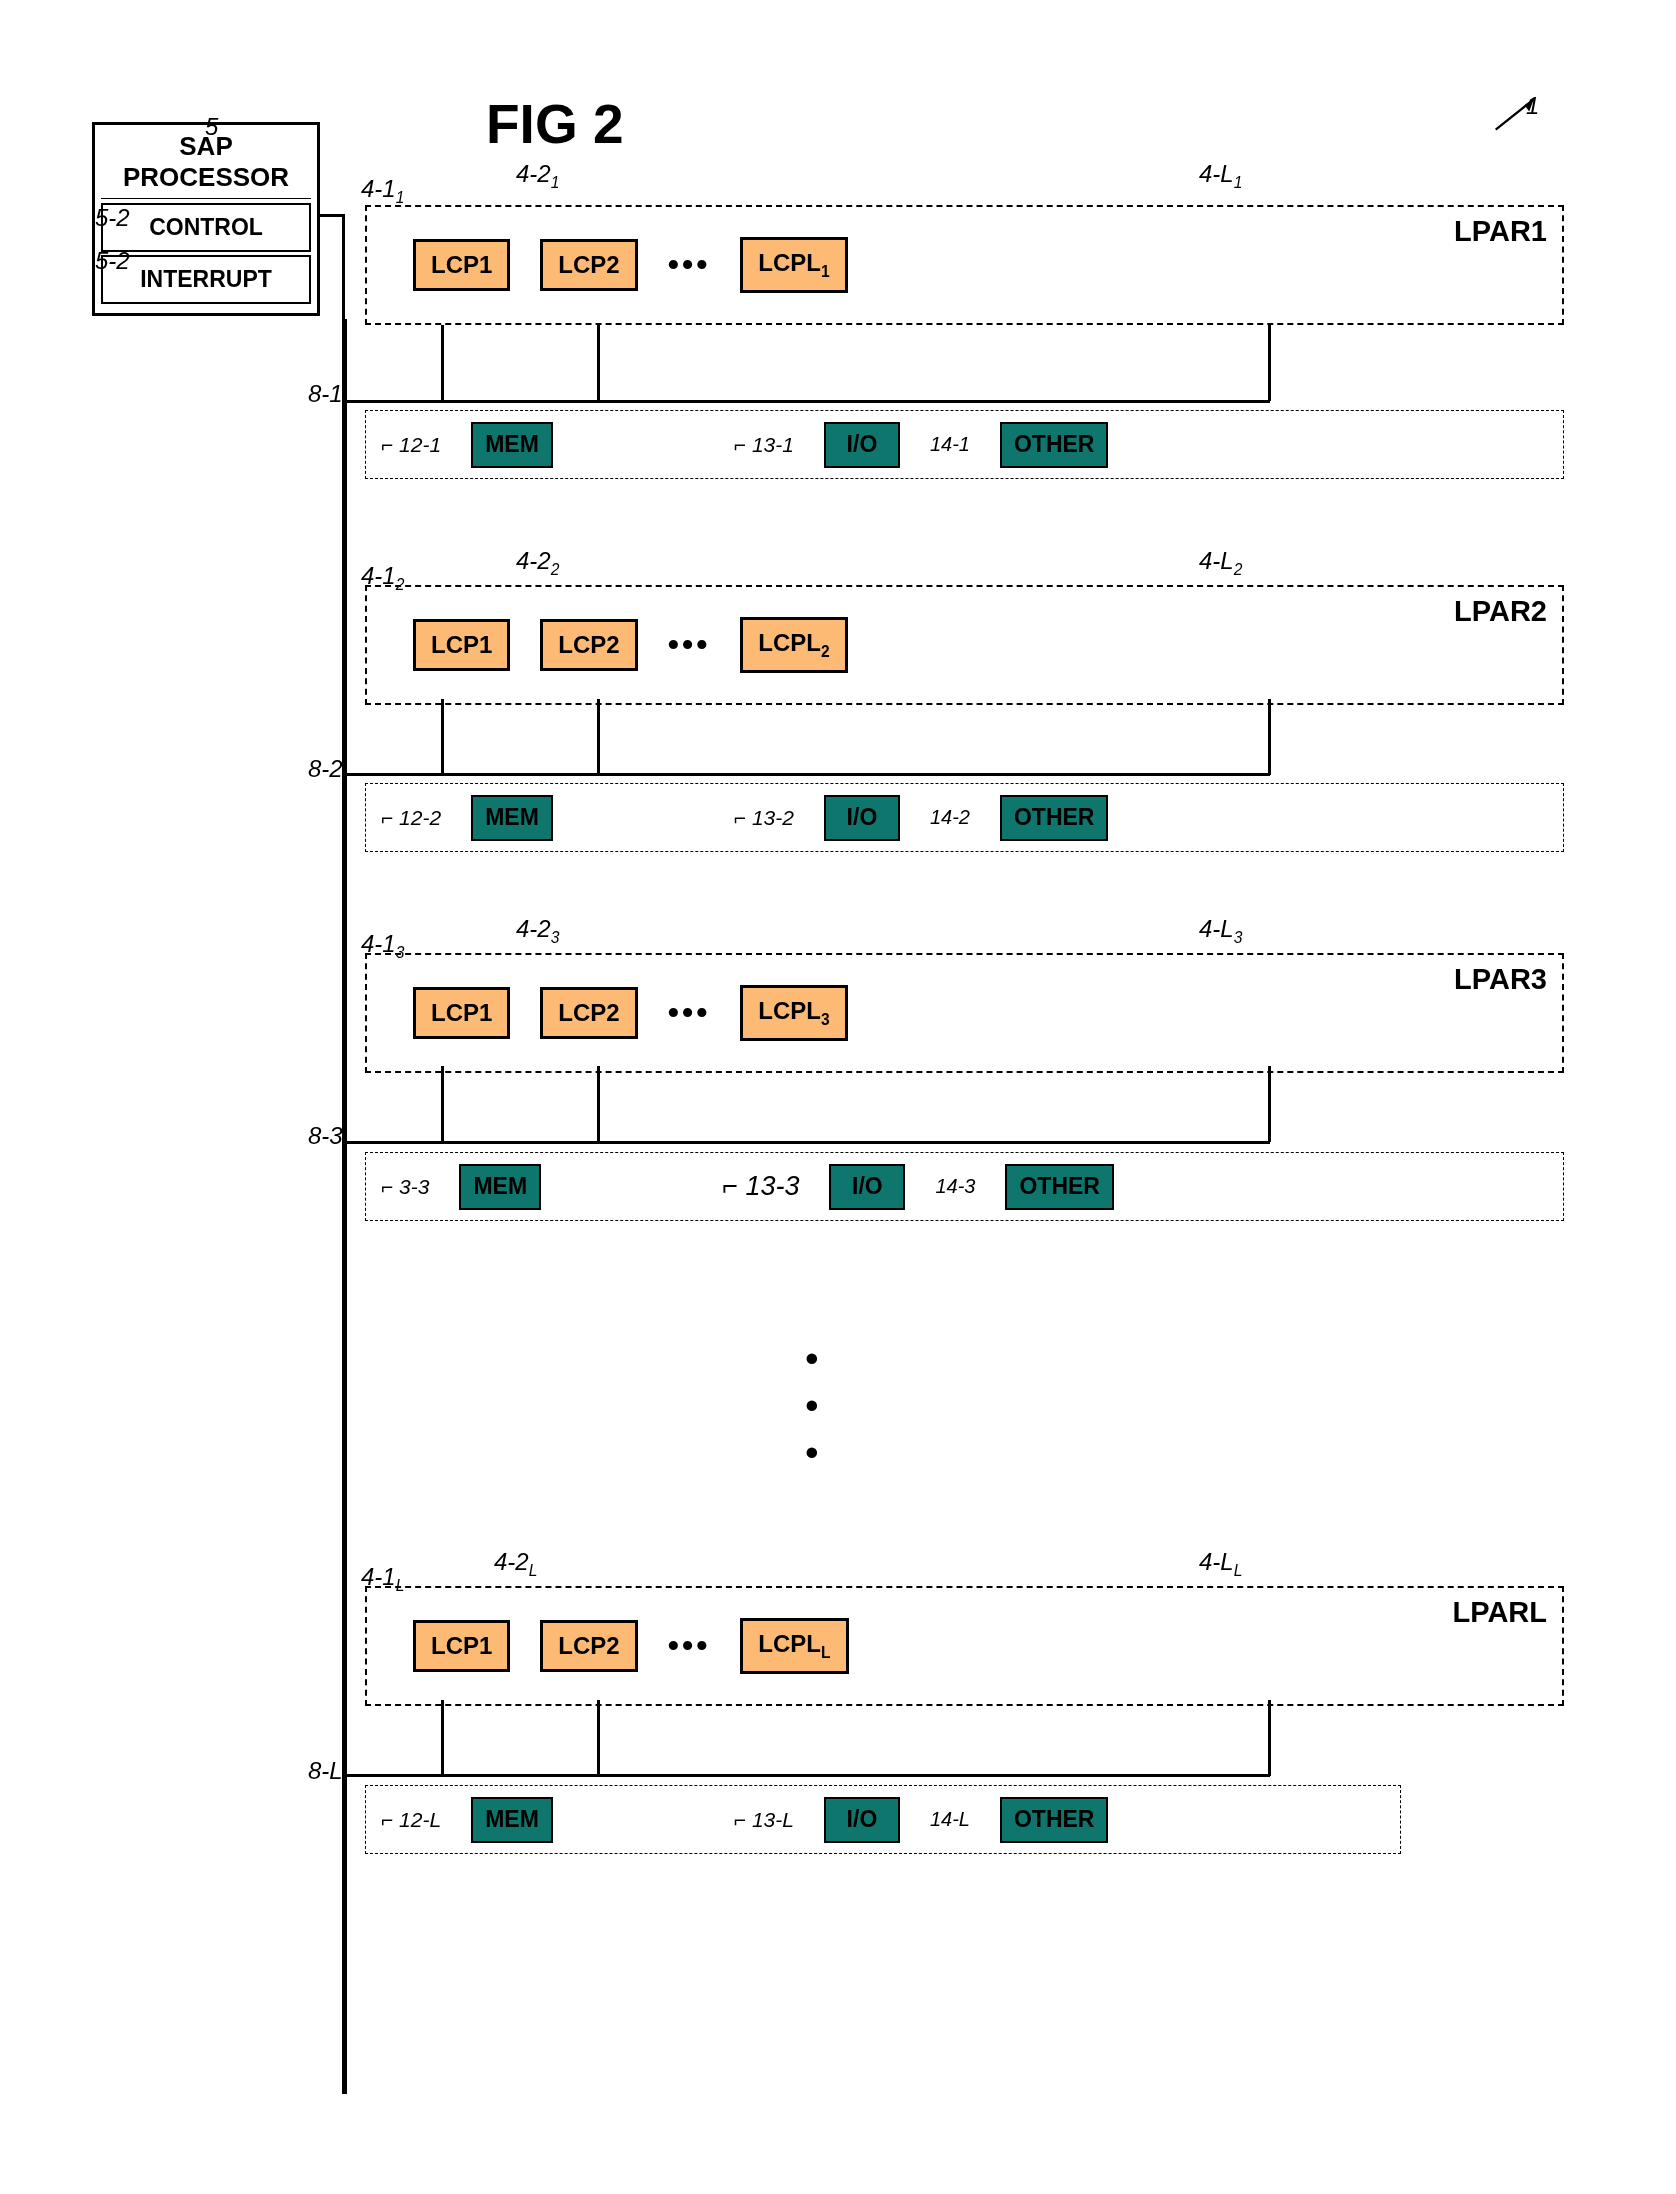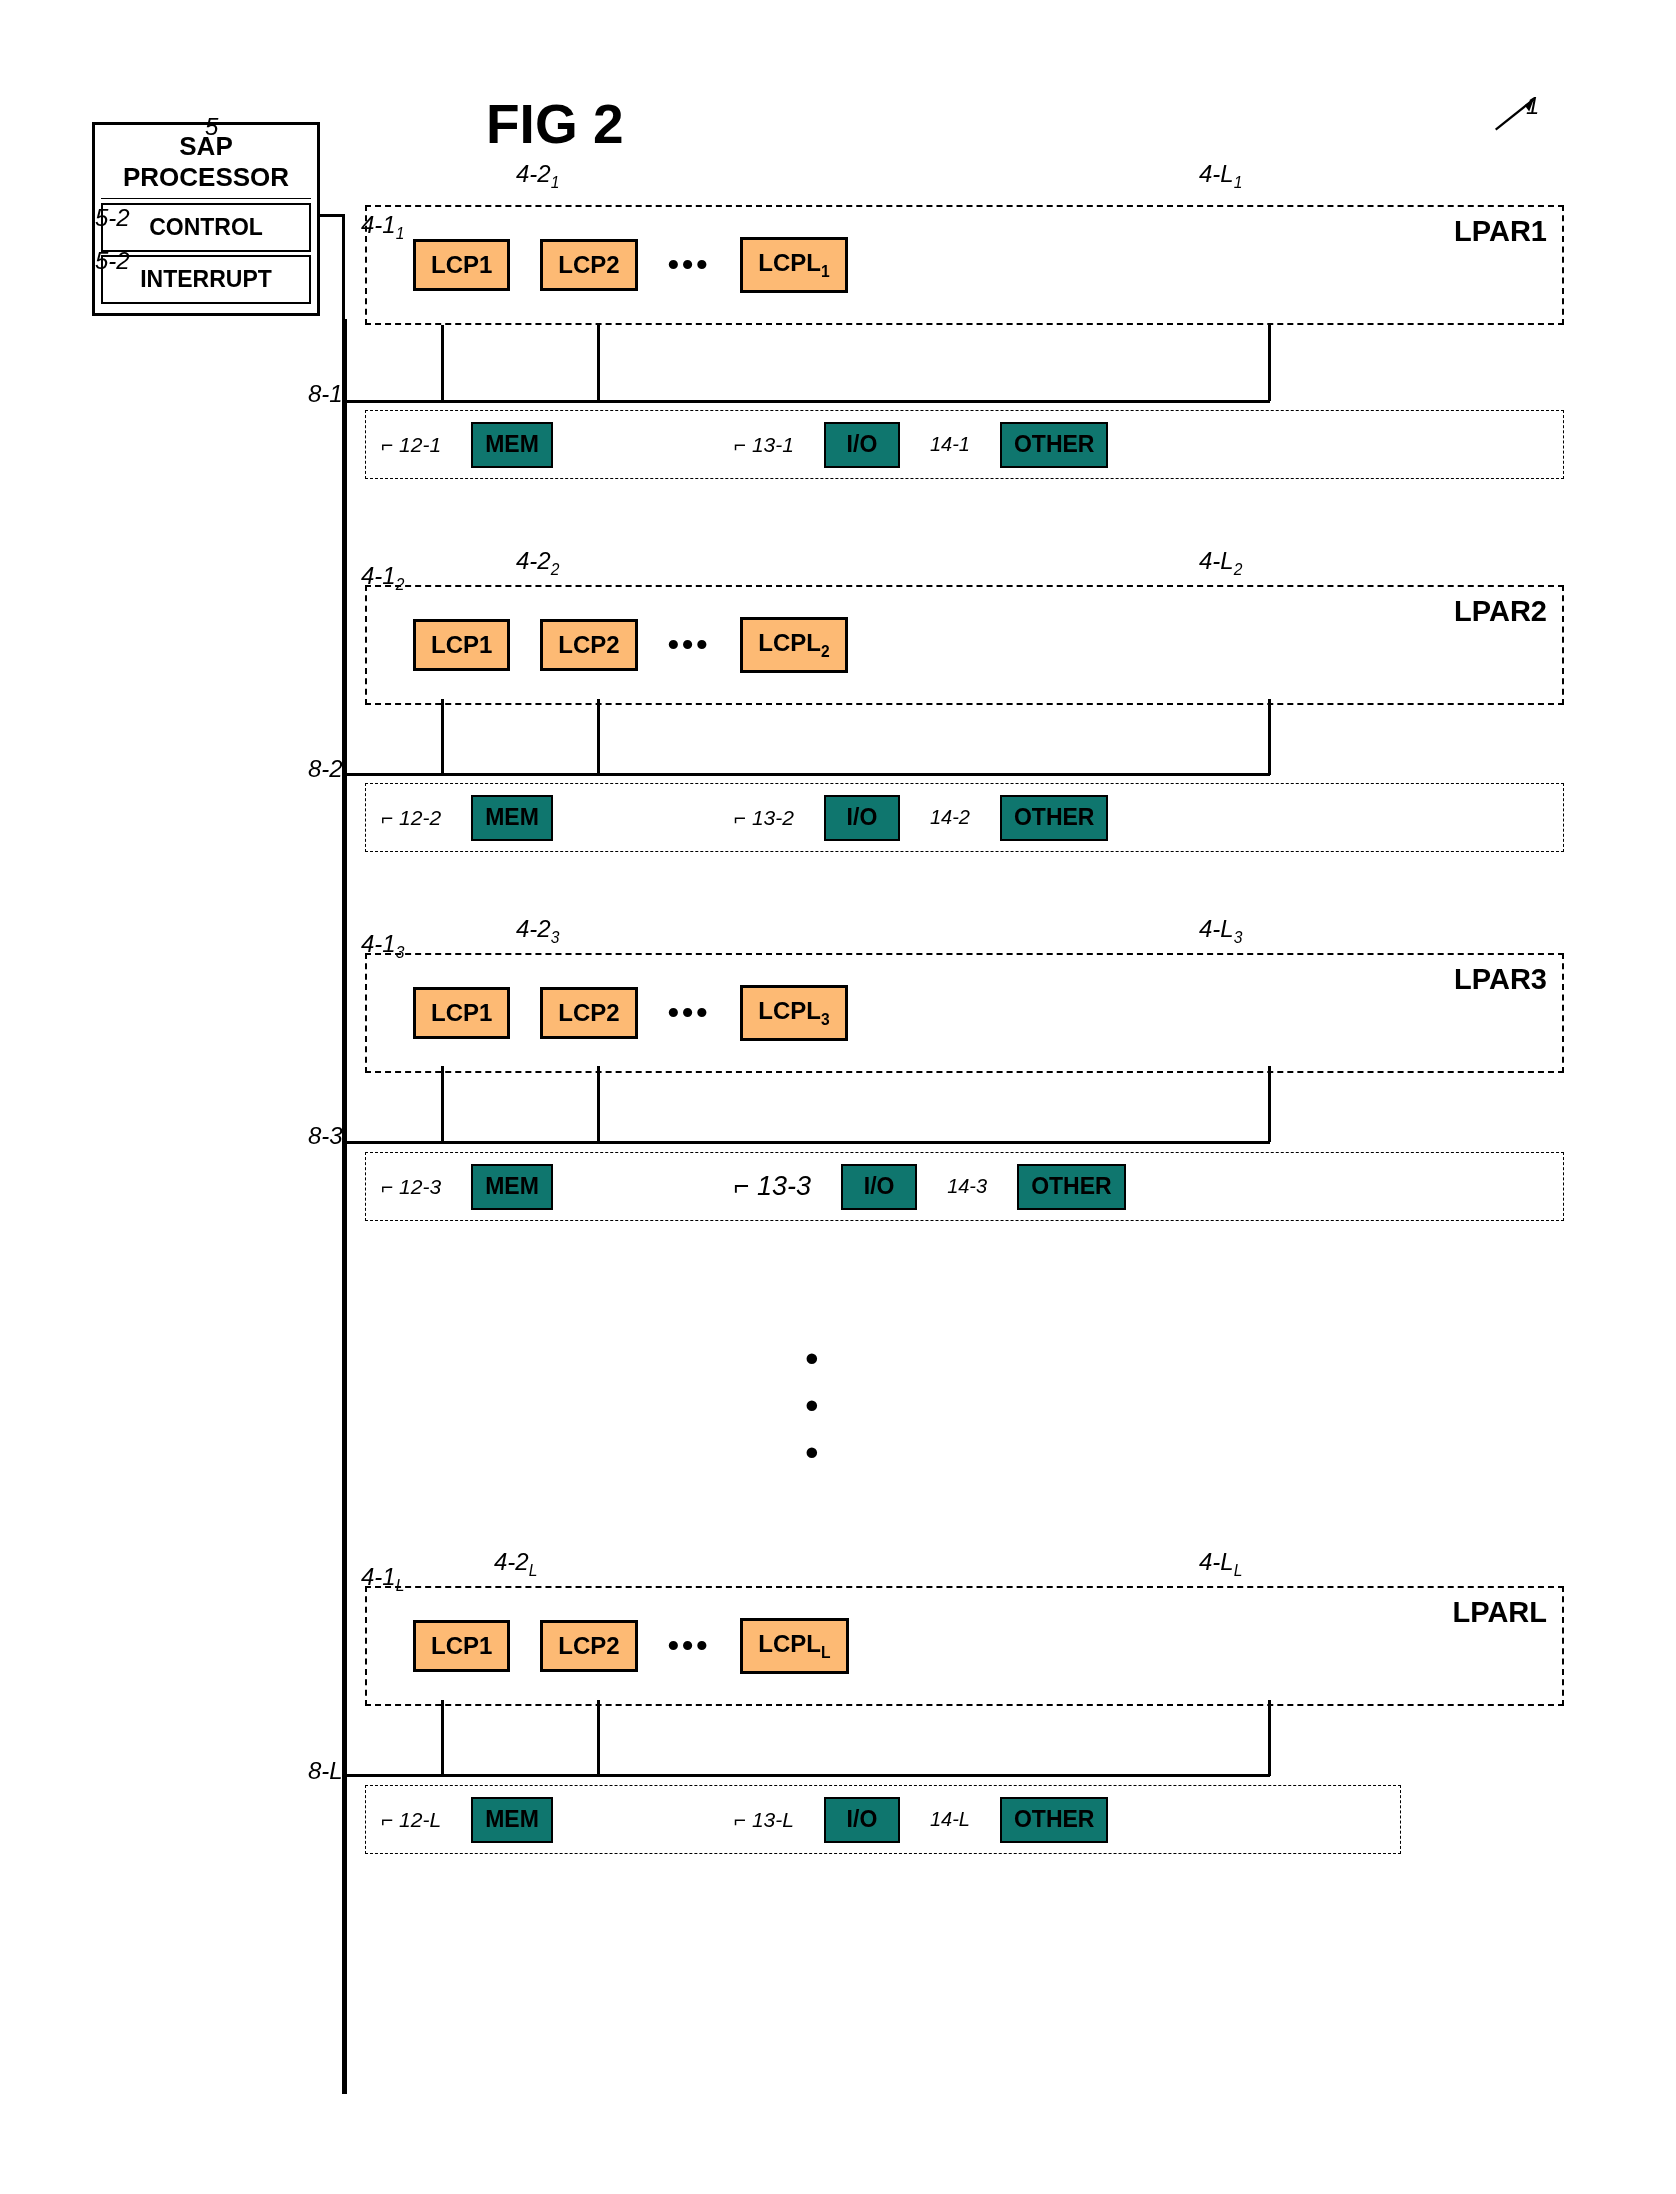--- a/index.html
+++ b/index.html
@@ -143,21 +143,21 @@
   </div>
 
   <div class="ref-label" style="top:67px; left:159px;">5</div>
 
   <div class="ref-label" style="top:158px; left:49px;">5-2</div>
 
   <div class="ref-label" style="top:201px; left:49px;">5-2</div>
 
   <div class="main-bus" style="left:296px; top:273px; height:1775px;"></div>
 
-  <div class="ref-label" style="top:129px; left:315px;margin-top:36px;">4-1<sub>1</sub></div>
+  <div class="ref-label" style="top:129px; left:315px;">4-1<sub>1</sub></div>
   <div class="ref-label" style="top:114px; left:470px;">4-2<sub>1</sub></div>
   <div class="ref-label" style="top:114px; left:1153px;">4-L<sub>1</sub></div>
 
   <div style="position:absolute; top:159px; left:319px; width:1199px; border:2.3px dashed #000; padding:15px 23px 23px 23px;">
     <div class="lpar-label">LPAR1</div>
     <div class="cpu-row">
       <div class="cpu-box">LCP1</div>
       <div class="cpu-box">LCP2</div>
       <div class="dots-horiz">•••</div>
       <div class="cpu-box">LCPL<sub>1</sub></div>
@@ -232,21 +232,21 @@
 
   <div class="vline" style="left:395px; top:1020px; height:76px;"></div>
   <div class="vline" style="left:551px; top:1020px; height:76px;"></div>
   <div class="vline" style="left:1222px; top:1020px; height:76px;"></div>
   <div class="hline" style="left:395px; top:1095px; width:829px;"></div>
 
   <div class="ref-label" style="top:1076px; left:262px;">8-3</div>
   <div class="hline" style="left:298px; top:1095px; width:99px;"></div>
 
   <div style="position:absolute; top:1106px; left:319px; width:1199px; border:1.5px dashed #000; padding:10.6px 15px; display:flex; align-items:center; gap:30px;">
-    <div class="ref-label" style="position:relative; top:auto; left:auto; font-size:21px;">⌐ 12-3</div>
+    <div class="ref-label" style="position:relative; top:auto; left:auto; font-size:21px;">⌐ 3-3</div>
     <div class="res-box">MEM</div>
     <div style="width:121px;"></div>
     <div class="ref-label" style="position:relative; top:auto; left:auto; font-size:27px;">⌐ 13-3</div>
     <div class="res-box">I/O</div>
     <div class="ref-label" style="position:relative; top:auto; left:auto; font-size:20px;">14-3</div>
     <div class="res-box">OTHER</div>
   </div>
 
   <div class="vert-dots" style="left:759px; top:1290px;">•<br>•<br>•</div>
 

